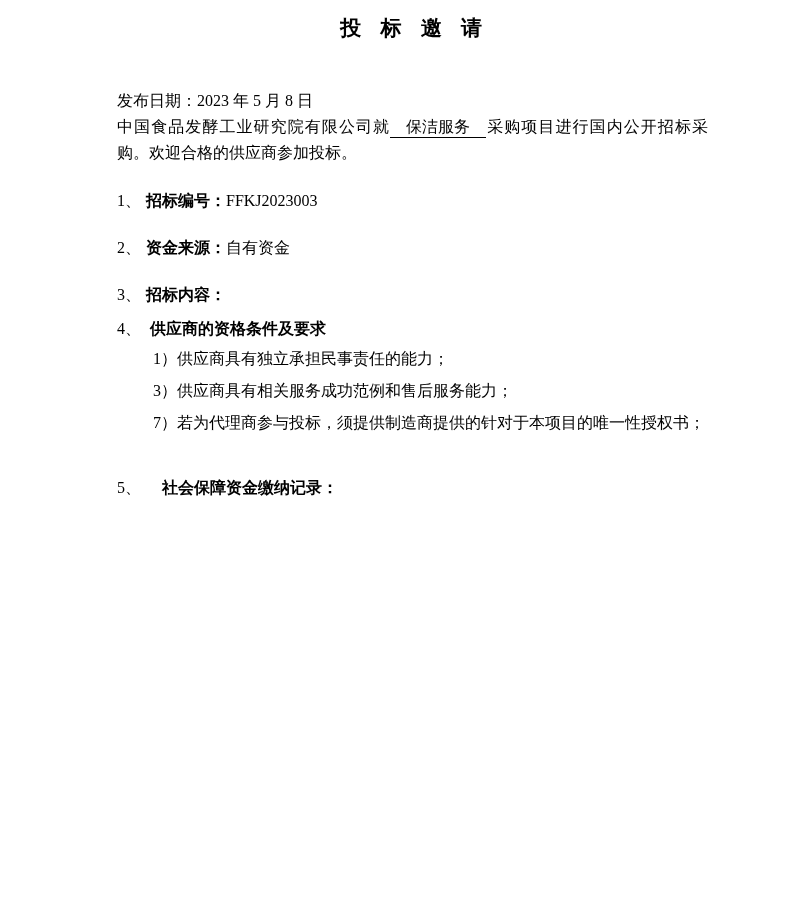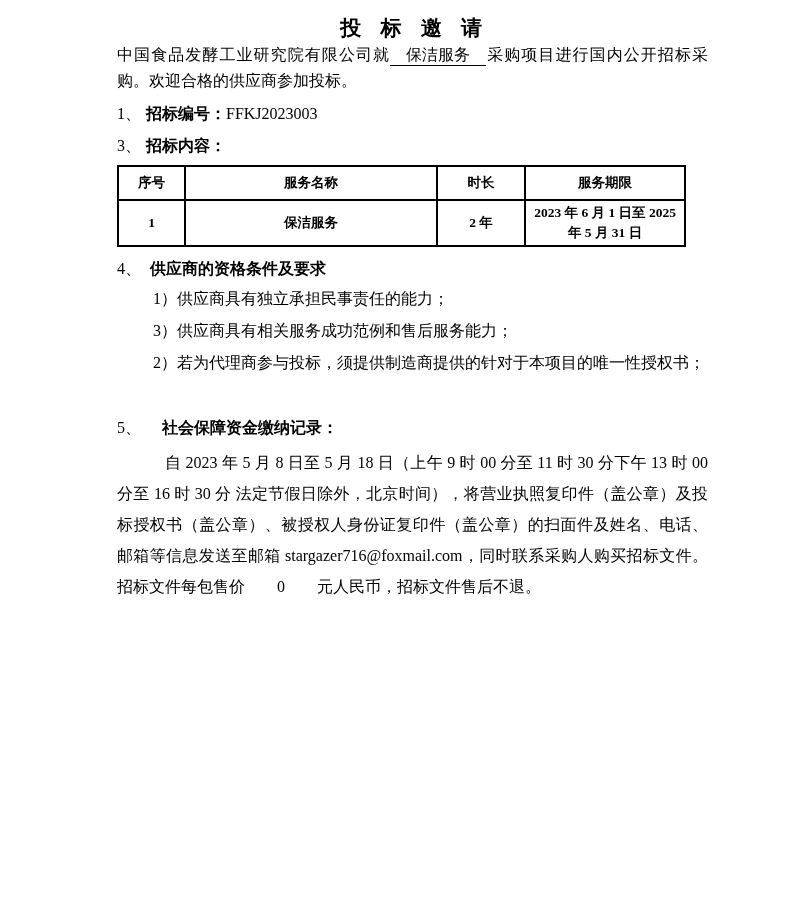--- a/index.html
+++ b/index.html
@@ -19,21 +19,21 @@
 
   .pubdate { margin-top: 46px; line-height: 26px; }
 
   .opening { line-height: 26px; text-align: justify; }
   .uline {
     display: inline-block;
     border-bottom: 1px solid #000;
     padding: 0 16px; line-height: 20px;
   }
 
-  .item { margin-top: 7px; line-height: 25px; }
+  .item { margin-top: 22px; line-height: 25px; }
   .num { display: inline-block; min-width: 29px; }
   .num-4 { min-width: 33px; }
   .num-5 { min-width: 45px; }
   .blabel { font-weight: bold; }
 
   table.bid {
     border-collapse: collapse; margin-top: 7px;
     table-layout: fixed; width: 567px;
     font-size: 13.5px; font-weight: bold;
   }
@@ -58,56 +58,33 @@
     text-align: justify; text-indent: 48px;
   }
 </style>
 </head>
 <body>
 
 <div class="page">
 
   <h1 class="title">投 标 邀 请</h1>
 
+  <p class="pubdate">发布日期：2023 年 5 月 8 日</p>
 
   <p class="opening"><span>中国食品发酵工业研究院有限公司就</span><span class="uline">保洁服务</span><span>采购项目进行国内公开招标采购。欢迎合格的供应商参加投标。</span></p>
 
   <p class="item"><span class="num">1、</span><span class="blabel">招标编号：</span><span>FFKJ2023003</span></p>
 
+  <p class="item"><span class="num">2、</span><span class="blabel">资金来源：</span><span>自有资金</span></p>
 
   <p class="item"><span class="num">3、</span><span class="blabel">招标内容：</span></p>
 
-  <table class="bid">
-    <colgroup>
-      <col class="col-no">
-        <col class="col-name">
-        <col class="col-dur">
-        <col class="col-term">
-    </colgroup>
-    <thead>
-      <tr>
-        <th>序号</th>
-        <th>服务名称</th>
-        <th>时长</th>
-        <th>服务期限</th>
-      </tr>
-    </thead>
-    <tbody>
-      <tr>
-        <td>1</td>
-        <td>保洁服务</td>
-        <td>2 年</td>
-        <td>2023 年 6 月 1 日至 2025 年 5 月 31 日</td>
-      </tr>
-    </tbody>
-  </table>
 
   <p class="sec"><span class="num num-4">4、</span><span class="blabel">供应商的资格条件及要求</span></p>
 
   <p class="point">1）供应商具有独立承担民事责任的能力；</p>
   <p class="point">3）供应商具有相关服务成功范例和售后服务能力；</p>
-  <p class="point">2）若为代理商参与投标，须提供制造商提供的针对于本项目的唯一性授权书；</p>
+  <p class="point">7）若为代理商参与投标，须提供制造商提供的针对于本项目的唯一性授权书；</p>
 
   <p class="sec sec-5"><span class="num num-5">5、</span><span class="blabel">社会保障资金缴纳记录：</span></p>
 
-  <p class="bigpara">自 2023 年 5 月 8 日至 5 月 18 日（上午 9 时 00  分至 11 时 30 分下午 13 时 00 分至 16 时 30 分 法定节假日除外，北京时间），将营业执照复印件（盖公章）及投标授权书（盖公章）、被授权人身份证复印件（盖公章）的扫面件及姓名、电话、邮箱等信息发送至邮箱 stargazer716@foxmail.com，同时联系采购人购买招标文件。招标文件每包售价　　0　　元人民币，招标文件售后不退。</p>
 
 </div>
 
 </body></html>

